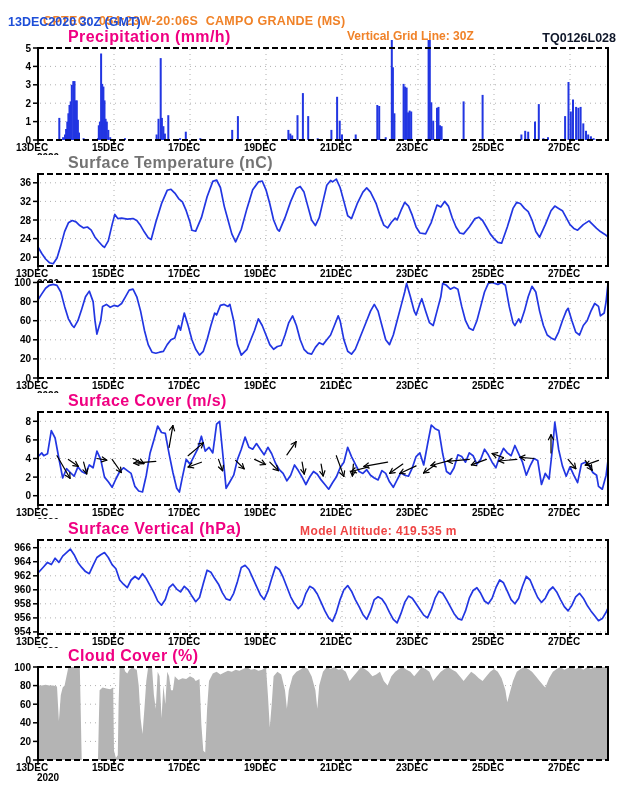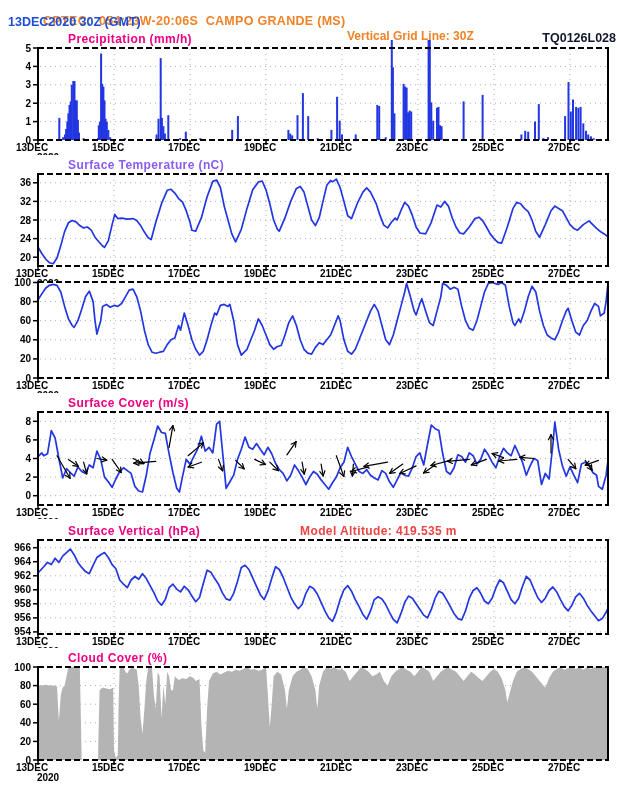--- a/index.html
+++ b/index.html
@@ -4,21 +4,21 @@
 <style>
   html,body{margin:0;padding:0;background:#fff;}
   .wrap{position:relative;width:618px;height:800px;overflow:hidden;background:#fff;
         font-family:"Liberation Sans",sans-serif;font-weight:bold;}
   .hline{position:relative;white-space:pre;}
   .hdr1{margin-left:28px;height:15px;font-size:12.5px;letter-spacing:.3px;}
   .hdr2{height:15px;font-size:12.5px;}
   .hdr2-left{position:absolute;left:8px;top:0;}
   .hdr2-right{position:absolute;left:347px;top:14px;font-size:12px;}
   .trow{position:relative;}
-  .ptitle{position:absolute;left:68px;bottom:1px;font-size:12px;letter-spacing:.4px;white-space:pre;}
+  .ptitle{position:absolute;left:68px;bottom:1px;font-size:16px;letter-spacing:.4px;white-space:pre;}
   .ptitle2{position:absolute;left:300px;bottom:1px;font-size:12px;letter-spacing:.4px;white-space:pre;}
   .tq{position:absolute;right:2px;bottom:2px;font-size:12.5px;}
   .panel svg{display:block;overflow:visible;}
   .xrow{position:relative;overflow:hidden;font-size:10px;}
   .xrow .dlab{position:absolute;top:1px;width:44px;}
   .xrow .ylab-year{position:absolute;top:11px;left:26px;width:44px;text-align:center;}
   .grid{stroke:#b0b0b0;stroke-width:1;stroke-dasharray:1 4;fill:none;}
   .frameD{stroke:#000;stroke-width:2;stroke-dasharray:6 3;fill:none;}
   .frameS{stroke:#000;stroke-width:2;fill:none;}
   .tick{stroke:#000;stroke-width:1.5;}
@@ -183,21 +183,21 @@
         <span class="dlab" style="left:320px">21DEC</span>
         <span class="dlab" style="left:396px">23DEC</span>
         <span class="dlab" style="left:472px">25DEC</span>
         <span class="dlab" style="left:548px">27DEC</span>
         <span class="ylab-year">2020</span>
       </div>
   </section>
 
   <section class="panel">
     <div class="trow" style="height:18px">
-      <span class="ptitle" style="color: #8b5cf6;">Surface Temperature (nC)</span>
+      <span class="ptitle" style="color: #737373;">Surface Temperature (nC)</span>
     </div>
     <svg width="618" height="94" viewBox="0 0 618 94">
         <line class="grid" x1="114" y1="2" x2="114" y2="92"></line>
         <line class="grid" x1="190" y1="2" x2="190" y2="92"></line>
         <line class="grid" x1="266" y1="2" x2="266" y2="92"></line>
         <line class="grid" x1="342" y1="2" x2="342" y2="92"></line>
         <line class="grid" x1="418" y1="2" x2="418" y2="92"></line>
         <line class="grid" x1="494" y1="2" x2="494" y2="92"></line>
         <line class="grid" x1="570" y1="2" x2="570" y2="92"></line>
         <line class="grid" x1="40" y1="84.2" x2="606" y2="84.2"></line>

